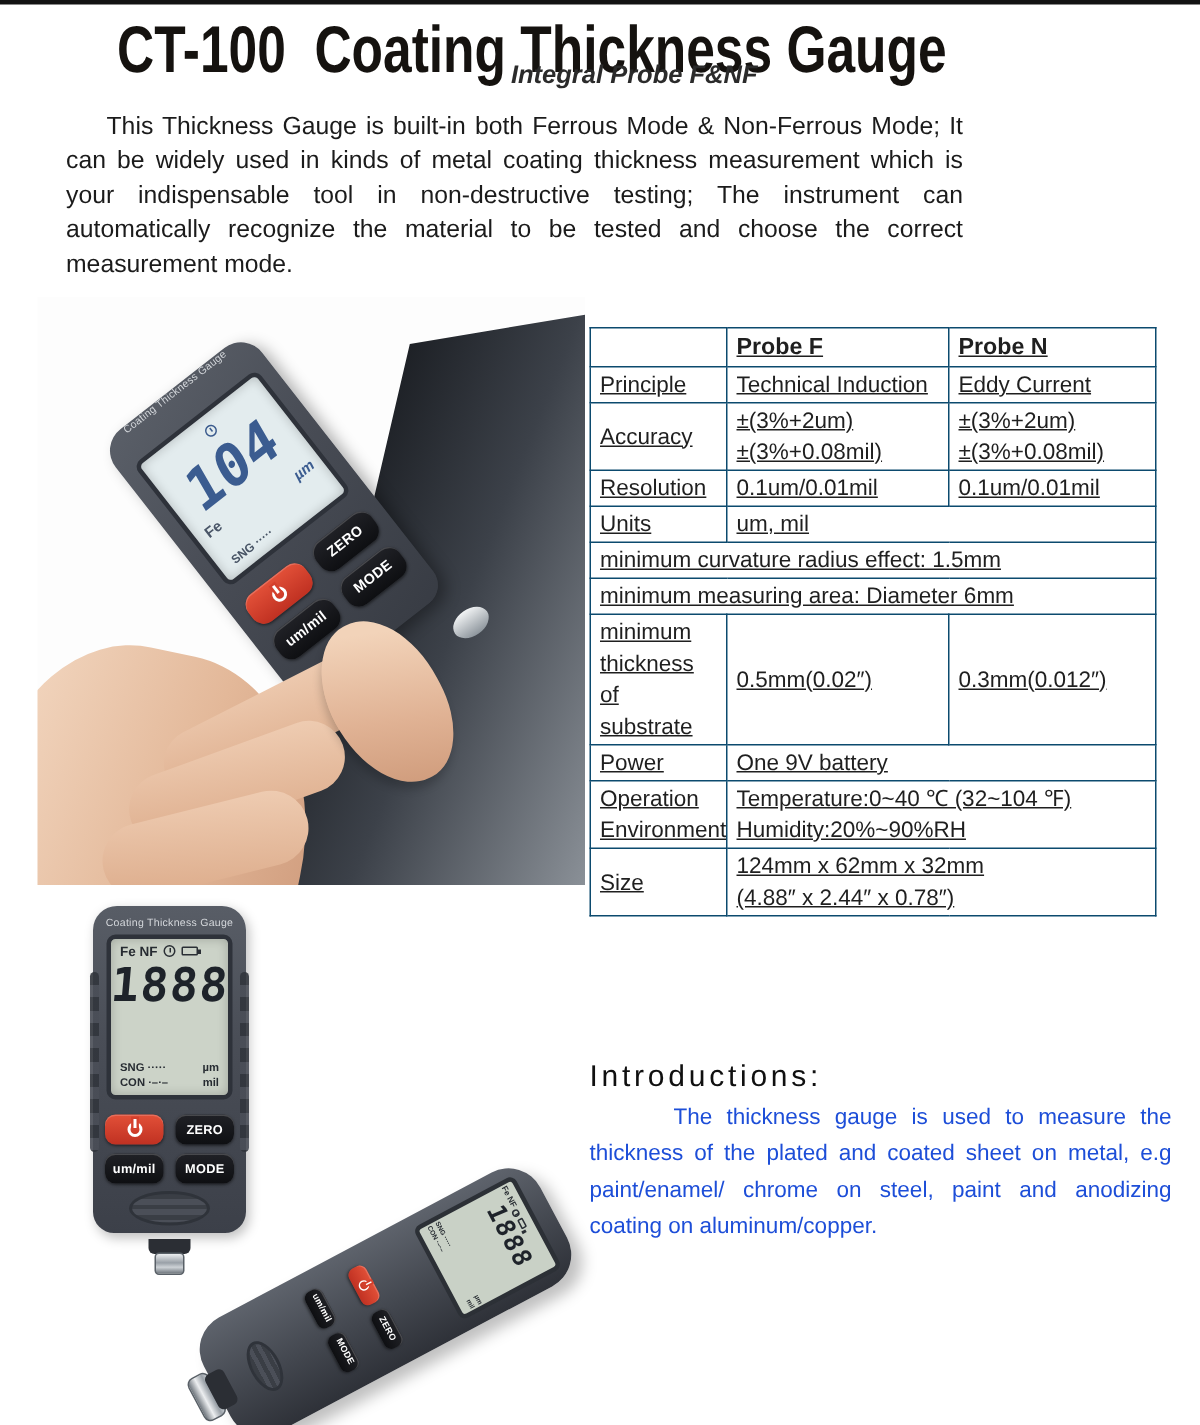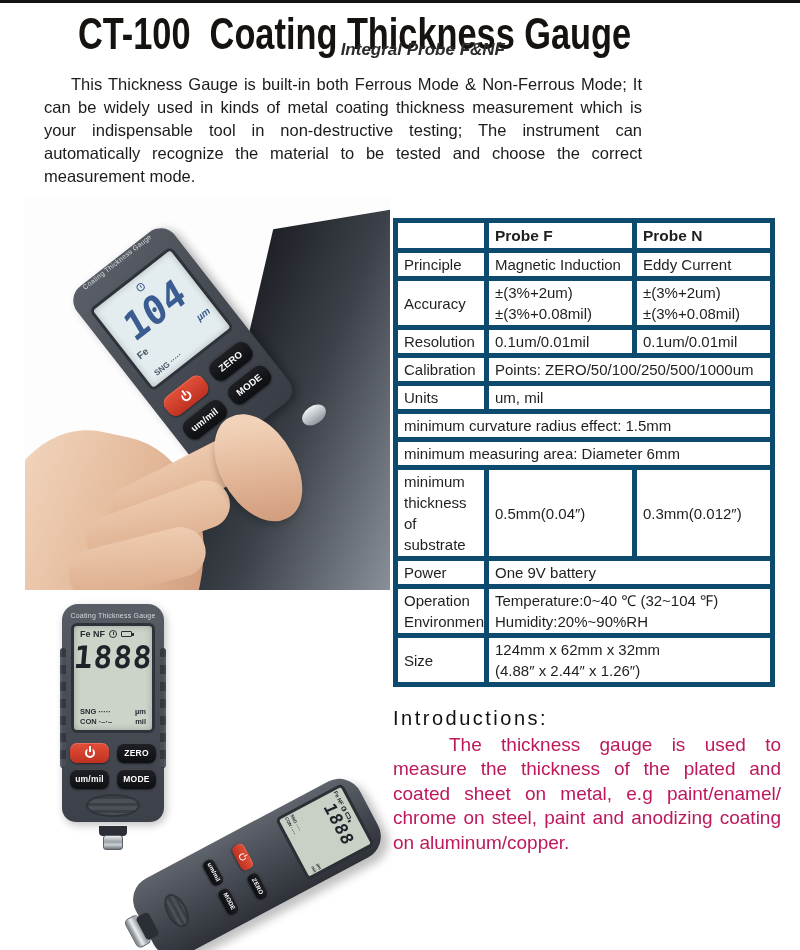--- a/index.html
+++ b/index.html
@@ -26,30 +26,31 @@
     font-size:16.5px; line-height:23px; text-align:justify; text-indent:27px; color:#1b1b1b;
   }
 
   
   .spec-head { position:absolute; left:400px; top:195px; font-size:17.5px; font-weight:bold; color:#111; }
   table.specs {
     position:absolute; left:393px; top:218px; width:377px;
     border-collapse:collapse; table-layout:fixed; font-size:15px; color:#1f1f1f;
   }
   table.specs th, table.specs td {
-    border:5px solid #0c4a6e; padding:1px 6px; vertical-align:middle; line-height:21px;
+    border:1px solid #0c4a6e; padding:1px 6px; vertical-align:middle; line-height:21px;
     overflow:hidden;
+    text-decoration:underline;
   }
   table.specs th { text-align:left; font-weight:bold; font-size:15.5px; padding:2px 6px; }
   table.specs td.label { text-align:left; }
 
   
   .intro-head { position:absolute; left:393px; top:707px; font-size:20px; letter-spacing:2.5px; color:#101010; }
   .intro-block { position:absolute; left:393px; top:733px; width:388px; }
-  .intro-block p { font-size:19px; line-height:24.4px; text-align:justify; color:#be185d; }
+  .intro-block p { font-size:15px; line-height:24.4px; text-align:justify; color:#1d4ed8; }
   .intro-block p.p1 { text-indent:56px; }
 
   
   .brand { position:absolute; left:0; right:0; text-align:center; font-size:7px; color:#d5d8dc; letter-spacing:0.2px; white-space:nowrap; }
   .lcd { position:absolute; background:#ccd3c8; border:3px solid #2e323a; border-radius:6px; box-shadow:inset 0 0 7px rgba(0,0,0,0.22); }
   .lcd-top { display:flex; align-items:center; gap:4px; padding:3px 5px 0 6px; font-size:9px; font-weight:bold; color:#262b31; }
   .lcd-val { font-family:"DejaVu Sans Mono", monospace; font-weight:bold; text-align:center; color:#1e232a; transform:skewX(-5deg); letter-spacing:1px; }
   .lcd-rows { position:absolute; left:6px; right:6px; bottom:4px; font-size:7.5px; font-weight:bold; color:#262b31; }
   .lcd-row { display:flex; justify-content:space-between; line-height:9.5px; }
   .clock { display:inline-block; width:8px; height:8px; border:1.4px solid #2a2f35; border-radius:50%; position:relative; }
@@ -199,21 +200,21 @@
       <tr>
         <th></th>
         <th>Probe F</th>
         <th>Probe N</th>
       </tr>
     </thead>
     <tbody>
         <tr>
           <td class="label">Principle</td>
           <td>
-            <div>Magnetic Induction</div>
+            <div>Technical Induction</div>
           </td>
           <td>
             <div>Eddy Current</div>
           </td>
         </tr>
         <tr>
           <td class="label">Accuracy</td>
           <td>
             <div>±(3%+2um)</div>
             <div>±(3%+0.08mil)</div>
@@ -223,44 +224,38 @@
             <div>±(3%+0.08mil)</div>
           </td>
         </tr>
         <tr>
           <td class="label">Resolution</td>
           <td>
             <div>0.1um/0.01mil</div>
           </td>
           <td>
             <div>0.1um/0.01mil</div>
-          </td>
-        </tr>
-        <tr>
-          <td class="label">Calibration</td>
-          <td colspan="2">
-            <div>Points: ZERO/50/100/250/500/1000um</div>
           </td>
         </tr>
         <tr>
           <td class="label">Units</td>
           <td colspan="2">
             <div>um, mil</div>
           </td>
         </tr>
         <tr>
           <td colspan="3">minimum curvature radius effect: 1.5mm</td>
         </tr>
         <tr>
           <td colspan="3">minimum measuring area: Diameter 6mm</td>
         </tr>
         <tr>
           <td class="label">minimum thickness of substrate</td>
           <td>
-            <div>0.5mm(0.04″)</div>
+            <div>0.5mm(0.02″)</div>
           </td>
           <td>
             <div>0.3mm(0.012″)</div>
           </td>
         </tr>
         <tr>
           <td class="label">Power</td>
           <td colspan="2">
             <div>One 9V battery</div>
           </td>
@@ -269,21 +264,21 @@
           <td class="label">Operation Environment</td>
           <td colspan="2">
             <div>Temperature:0~40 ℃ (32~104 ℉)</div>
             <div>Humidity:20%~90%RH</div>
           </td>
         </tr>
         <tr>
           <td class="label">Size</td>
           <td colspan="2">
             <div>124mm x 62mm x 32mm</div>
-            <div>(4.88″ x 2.44″ x 1.26″)</div>
+            <div>(4.88″ x 2.44″ x 0.78″)</div>
           </td>
         </tr>
       </tbody>
   </table>
 
   <div class="photo2">
     <div class="dev2">
       <div class="grip gl"></div>
       <div class="grip gr"></div>
       <div class="brand">Coating Thickness Gauge</div>

